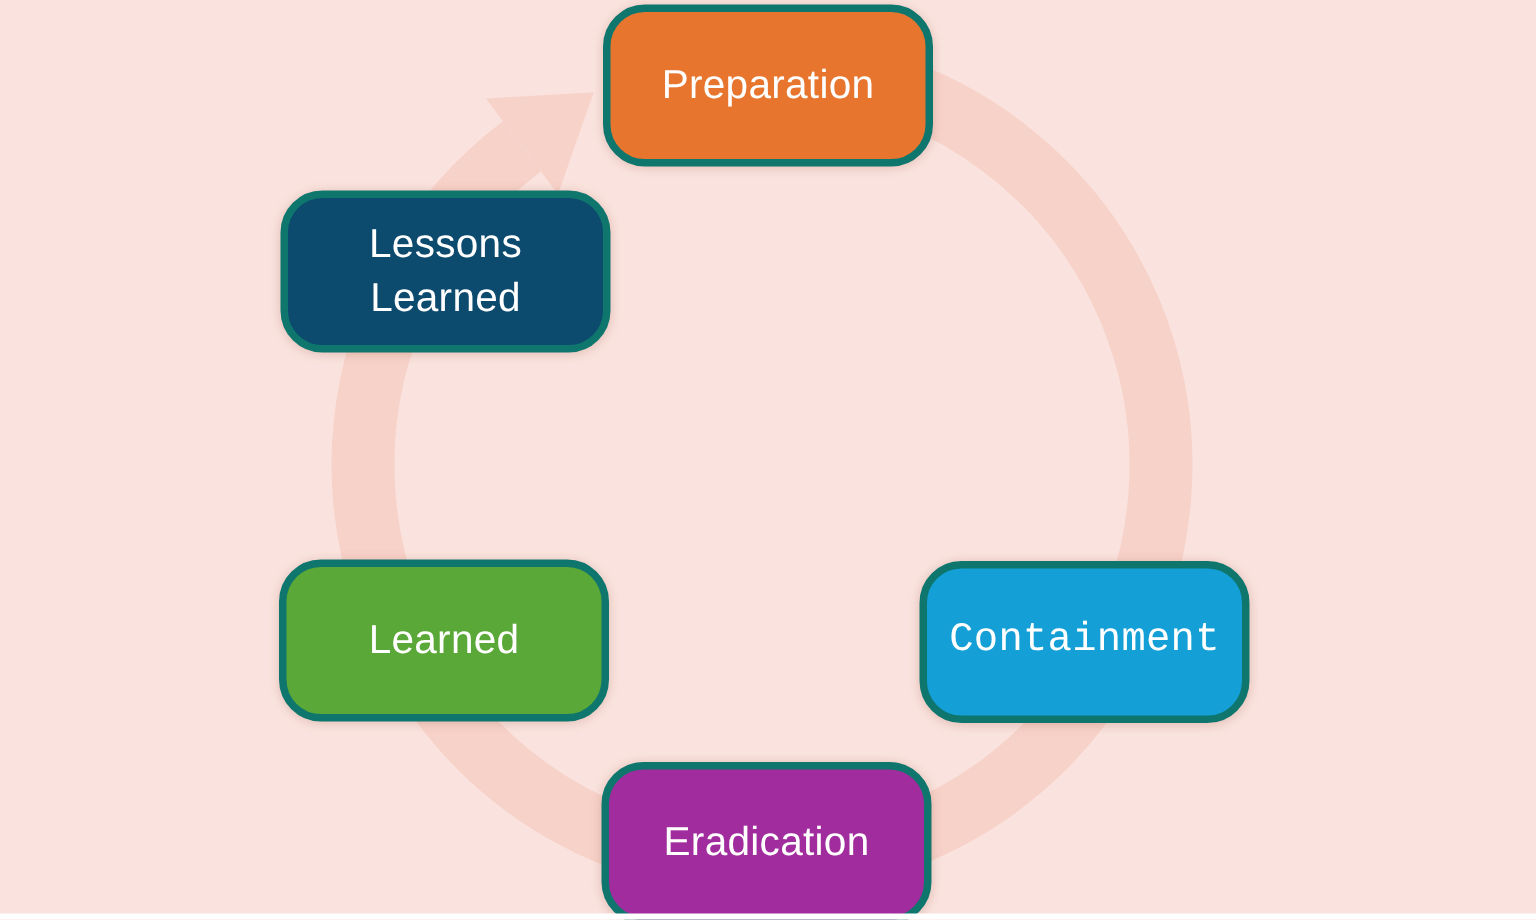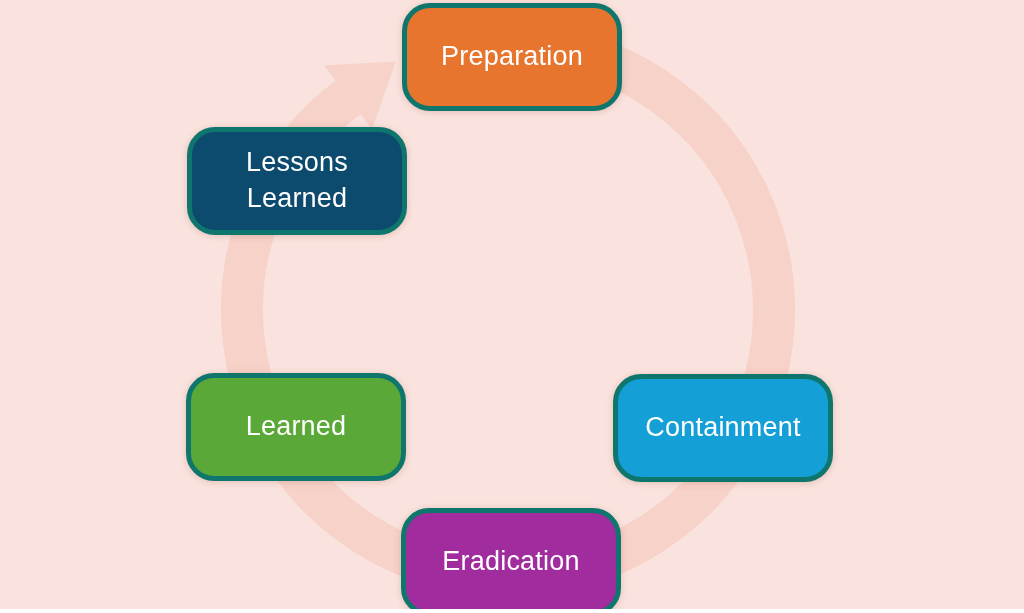--- a/index.html
+++ b/index.html
@@ -68,21 +68,21 @@
   <svg class="ring-svg" viewBox="0 0 1024 613" xmlns="http://www.w3.org/2000/svg" aria-hidden="true">
     <path d="M 417.02 60.04 A 266 266 0 1 1 347.92 97.56" fill="none" stroke-width="42" stroke-linecap="butt" stroke="#F7D2C9"></path>
     <polygon points="323.9,65.6 395.8,61.5 372.0,129.5" fill="#F7D2C9"></polygon>
   </svg>
 
   <div class="stage s-preparation" style="background-color: rgb(231, 117, 46);">
     <span class="stage-label">Preparation</span>
   </div>
 
 
-  <div class="stage s-containment" style="background-color: rgb(20, 160, 215);">
+  <div class="stage s-containment" style="background-color: rgb(20, 160, 215); font-family: Liberation Mono, monospace;">
     <span class="stage-label">Containment</span>
   </div>
 
   <div class="stage s-eradication" style="background-color: rgb(161, 44, 157);">
     <span class="stage-label">Eradication</span>
   </div>
 
   <div class="stage s-recovery" style="background-color: rgb(90, 168, 55);">
     <span class="stage-label">Learned</span>
   </div>

